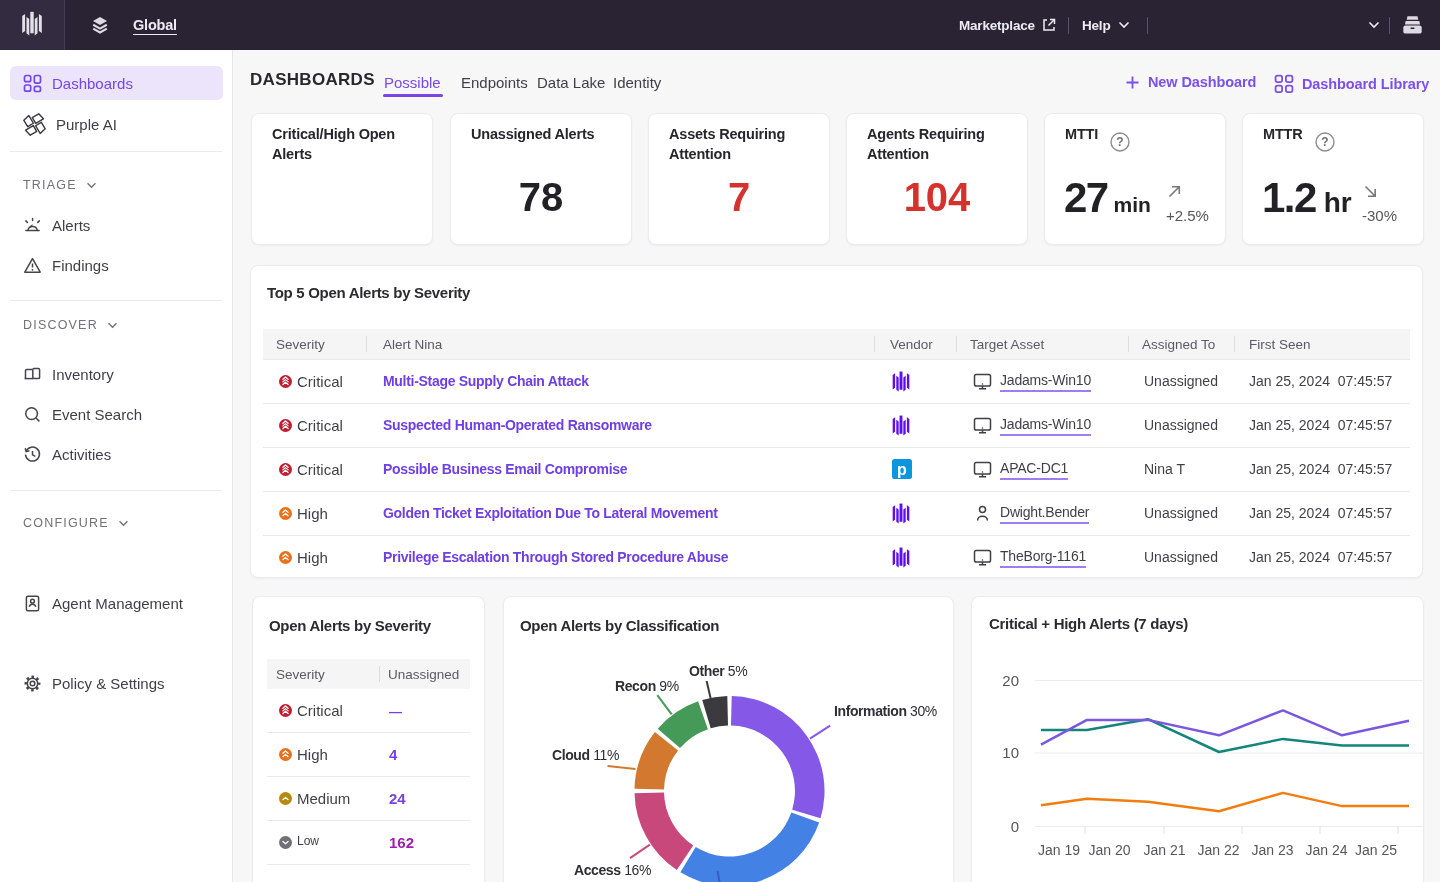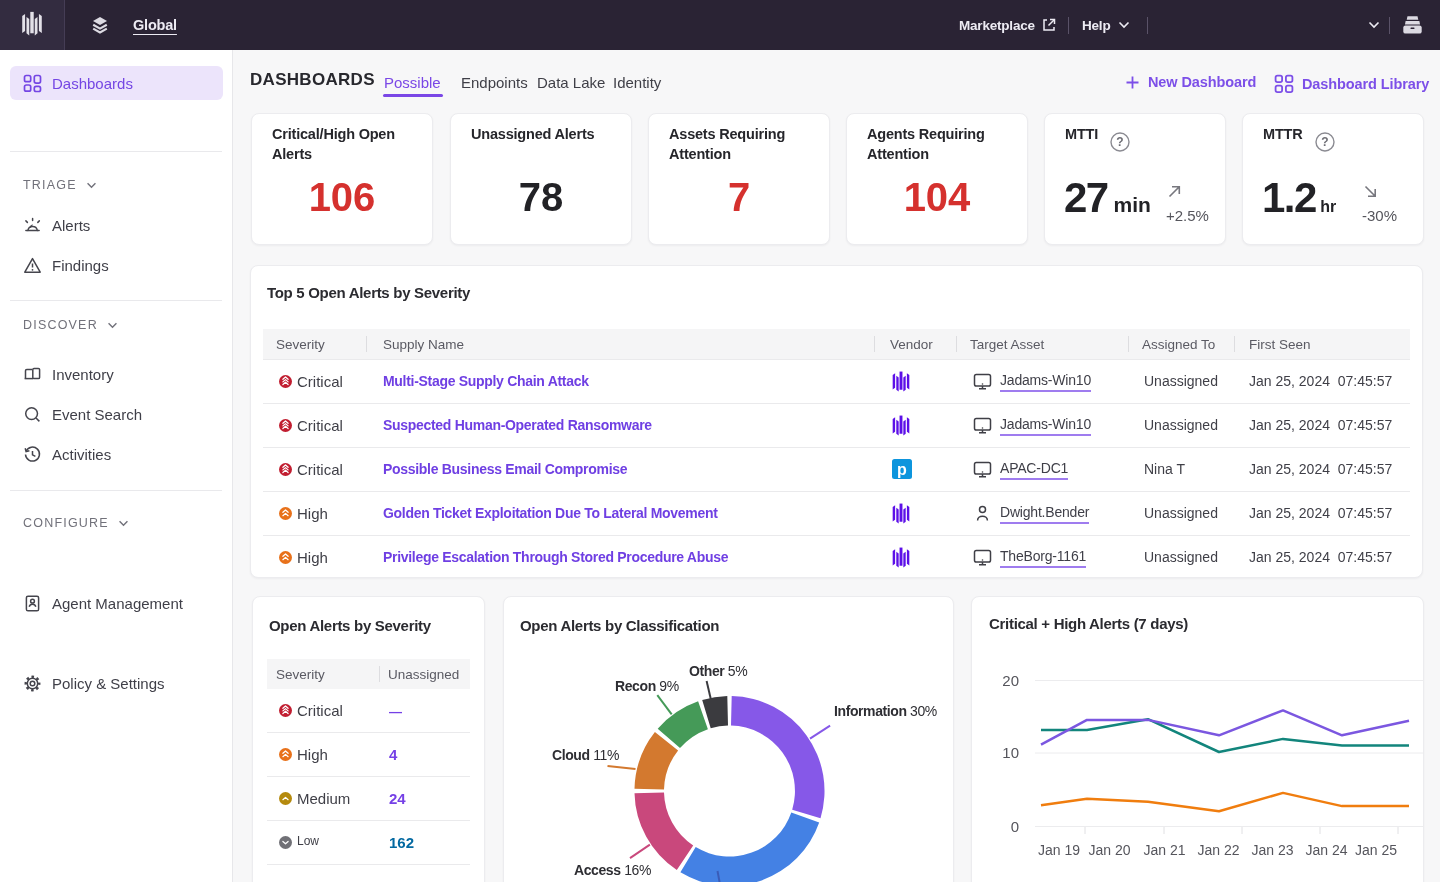--- a/index.html
+++ b/index.html
@@ -73,20 +73,29 @@
  </svg>
 </div>
 <div class="sidebar">
  <div class="sitem sel" style="top:16px">
   <svg width="19" height="19" viewBox="0 0 19 19" fill="none" stroke="#7446e4" stroke-width="1.7">
    <rect x="1.5" y="1.5" width="6.2" height="6.2" rx="1.8"></rect>
         <rect x="11.3" y="1.5" width="6.2" height="7.6" rx="1.8"></rect>
    <rect x="1.5" y="11" width="6.2" height="6.2" rx="1.8"></rect>
         <rect x="11.3" y="12.4" width="6.2" height="5.1" rx="1.8"></rect>
   </svg>Dashboards</div>
+ <div class="sitem" style="top:57px">
+  <svg width="23" height="23" viewBox="0 0 24 24" fill="none" stroke="#3a3a42" stroke-width="1.5" stroke-linejoin="round">
+   <g>
+    <path d="M16.4 0.9 L21.3 6.1 L13.3 10.9 L9.7 4.9 Z"></path>
+    <path d="M23.1 16.4 L17.9 21.3 L13.1 13.3 L19.1 9.7 Z"></path>
+    <path d="M7.6 23.1 L2.7 17.9 L10.7 13.1 L14.3 19.1 Z"></path>
+    <path d="M0.9 7.6 L6.1 2.7 L10.9 10.7 L4.9 14.3 Z"></path>
+   </g>
+  </svg>Purple AI</div>
  <div class="sdiv" style="top:101px"></div>
  <div class="shead" style="top:128px">TRIAGE&nbsp;&nbsp;<svg width="11" height="7" viewBox="0 0 12 8" fill="none" stroke="#71717a" stroke-width="1.6">
         <path d="M1.5 1.5 L6 6 L10.5 1.5"></path>
       </svg></div>
  <div class="sitem" style="top:158px">
   <svg width="19" height="19" viewBox="0 0 19 19" fill="none" stroke="#45454d" stroke-width="1.5" stroke-linecap="round">
    <path d="M4.9 14.4 A4.8 4.8 0 0 1 14.3 14.4"></path>
    <path d="M2.9 14.5 H16.1"></path>
    <path d="M9.6 4.6 V2.4 M4.4 6.4 L2.9 4.9 M14.8 6.4 L16.3 4.9"></path>
    <path d="M7.4 11.2 A2.6 2.6 0 0 1 9.3 9.0" stroke-width="1.2"></path>
@@ -145,21 +154,20 @@
       <path d="M7.5 1.5 V13.5 M1.5 7.5 H13.5"></path>
     </svg>New Dashboard</div>
 <div class="hact" style="left:1274px"><svg width="20" height="20" viewBox="0 0 19 19" fill="none" stroke="#7c4fe8" stroke-width="1.7">
    <rect x="1.5" y="1.5" width="6.2" height="6.2" rx="1.8"></rect>
       <rect x="11.3" y="1.5" width="6.2" height="6.2" rx="1.8"></rect>
    <rect x="1.5" y="11" width="6.2" height="6.2" rx="1.8"></rect>
       <rect x="11.3" y="11" width="6.2" height="6.2" rx="1.8"></rect>
   </svg>Dashboard Library</div>
 <div class="card kcard" style="left:251px;top:113px;width:182px;height:132px">
     <div class="kt">Critical/High Open<br>Alerts</div>
-    <div class="knum red">106</div>
   </div>
 <div class="card kcard" style="left:450px;top:113px;width:182px;height:132px">
     <div class="kt">Unassigned Alerts</div>
     <div class="knum">78</div>
   </div>
 <div class="card kcard" style="left:648px;top:113px;width:182px;height:132px">
     <div class="kt">Assets Requiring<br>Attention</div>
     <div class="knum red">7</div>
   </div>
 <div class="card kcard" style="left:846px;top:113px;width:182px;height:132px">
@@ -177,31 +185,31 @@
       <path d="M2.5 12.5 L12 3 M5 2.8 H12.3 V10"></path>
     </svg>
  <div style="position:absolute;left:121px;top:93px;font-size:15px;color:#55555c">+2.5%</div>
 </div>
 <div class="card kcard" style="left:1242px;top:113px;width:182px;height:132px">
  <div class="kt">MTTR</div>
  <svg style="position:absolute;left:72px;top:18px" width="20" height="20" viewBox="0 0 20 20">
       <circle cx="10" cy="10" r="9" fill="none" stroke="#8b8b92" stroke-width="1.4"></circle>
       <text x="10" y="14.2" text-anchor="middle" font-size="12" font-weight="bold" fill="#6e6e75" font-family="Liberation Sans">?</text>
     </svg>
- <div style="position:absolute;left:19px;top:60px;font-size:42px;font-weight:600;color:#222226;letter-spacing:-1.5px">1.2<span style="font-size:16px;font-weight:700;letter-spacing:0">&nbsp;hr</span></div>
+ <div style="position:absolute;left:19px;top:60px;font-size:42px;font-weight:600;color:#222226;letter-spacing:-1.5px">1.2<span style="font-size:28px;font-weight:700;letter-spacing:0">&nbsp;hr</span></div>
  <svg style="position:absolute;left:120px;top:70px" width="15" height="15" viewBox="0 0 15 15" fill="none" stroke="#77777e" stroke-width="1.6">
       <path d="M2.5 2.5 L12 12 M12.2 5 V12.3 H5"></path>
     </svg>
  <div style="position:absolute;left:119px;top:93px;font-size:15px;color:#55555c">-30%</div>
 </div>
 <div class="card" style="left:250px;top:265px;width:1173px;height:313px">
  <div class="ctitle" style="top:18px">Top 5 Open Alerts by Severity</div>
  <div class="tbl-h" style="left:12px;right:12px;top:63px;height:30px">
   <span style="position:absolute;left:13px;top:8px">Severity</span>
-  <span style="position:absolute;left:120px;top:8px">Supply Name</span>
+  <span style="position:absolute;left:120px;top:8px">Alert Nina</span>
   <span style="position:absolute;left:627px;top:8px">Vendor</span>
   <span style="position:absolute;left:707px;top:8px">Target Asset</span>
   <span style="position:absolute;left:879px;top:8px">Assigned To</span>
   <span style="position:absolute;left:986px;top:8px">First Seen</span>
   <i style="position:absolute;left:103px;top:7px;width:1px;height:16px;background:#dddde0"></i>
   <i style="position:absolute;left:611px;top:7px;width:1px;height:16px;background:#dddde0"></i>
   <i style="position:absolute;left:693px;top:7px;width:1px;height:16px;background:#dddde0"></i>
   <i style="position:absolute;left:865px;top:7px;width:1px;height:16px;background:#dddde0"></i>
   <i style="position:absolute;left:971px;top:7px;width:1px;height:16px;background:#dddde0"></i>
  </div>
@@ -384,21 +392,21 @@
  <span class="cell" style="left:122px;top:13px;font-size:15px;font-weight:700;color:#7540e6">24</span>
 </div>
 <div style="position:absolute;left:14px;right:14px;top:224px;height:44px;border-bottom:1px solid #eaeaec">
  <span class="cell" style="left:12px;top:14px"><svg width="13" height="13" viewBox="0 0 13 13">
           <circle cx="6.5" cy="6.5" r="6.5" fill="#707076"></circle>
           <g fill="none" stroke="#fff" stroke-width="1.25" stroke-linecap="round" stroke-linejoin="round">
             <path d="M3.9 5.5 L6.5 7.8 L9.1 5.5"></path>
           </g>
         </svg></span>
  <span class="cell" style="left:30px;top:13px;font-size:12px;color:#3f3f47">Low</span>
- <span class="cell" style="left:122px;top:13px;font-size:15px;font-weight:700;color:#0369a1">162</span>
+ <span class="cell" style="left:122px;top:13px;font-size:15px;font-weight:700;color:#a21caf">162</span>
 </div>
 </div>
 <div class="card" style="left:503px;top:596px;width:451px;height:312px">
  <div class="ctitle" style="top:20px">Open Alerts by Classification</div>
  <svg style="position:absolute;left:0;top:0" width="451" height="311" viewBox="0 0 451 311">
   <path fill="#8658e8" d="M227.7 99.0 A95.0 95.0 0 0 1 316.5 221.3 L288.2 212.8 A65.5 65.5 0 0 0 227.0 128.5 Z"></path>
       <path fill="#4481e4" d="M315.2 225.4 A95.0 95.0 0 0 1 176.4 275.3 L191.7 250.1 A65.5 65.5 0 0 0 287.3 215.6 Z"></path>
       <path fill="#c9487c" d="M172.8 273.0 A95.0 95.0 0 0 1 130.5 196.2 L160.0 195.5 A65.5 65.5 0 0 0 189.2 248.5 Z"></path>
       <path fill="#d3792f" d="M130.5 191.8 A95.0 95.0 0 0 1 150.9 135.1 L174.1 153.4 A65.5 65.5 0 0 0 160.0 192.5 Z"></path>
       <path fill="#459a58" d="M153.7 131.8 A95.0 95.0 0 0 1 194.1 104.3 L203.9 132.2 A65.5 65.5 0 0 0 176.0 151.1 Z"></path>

